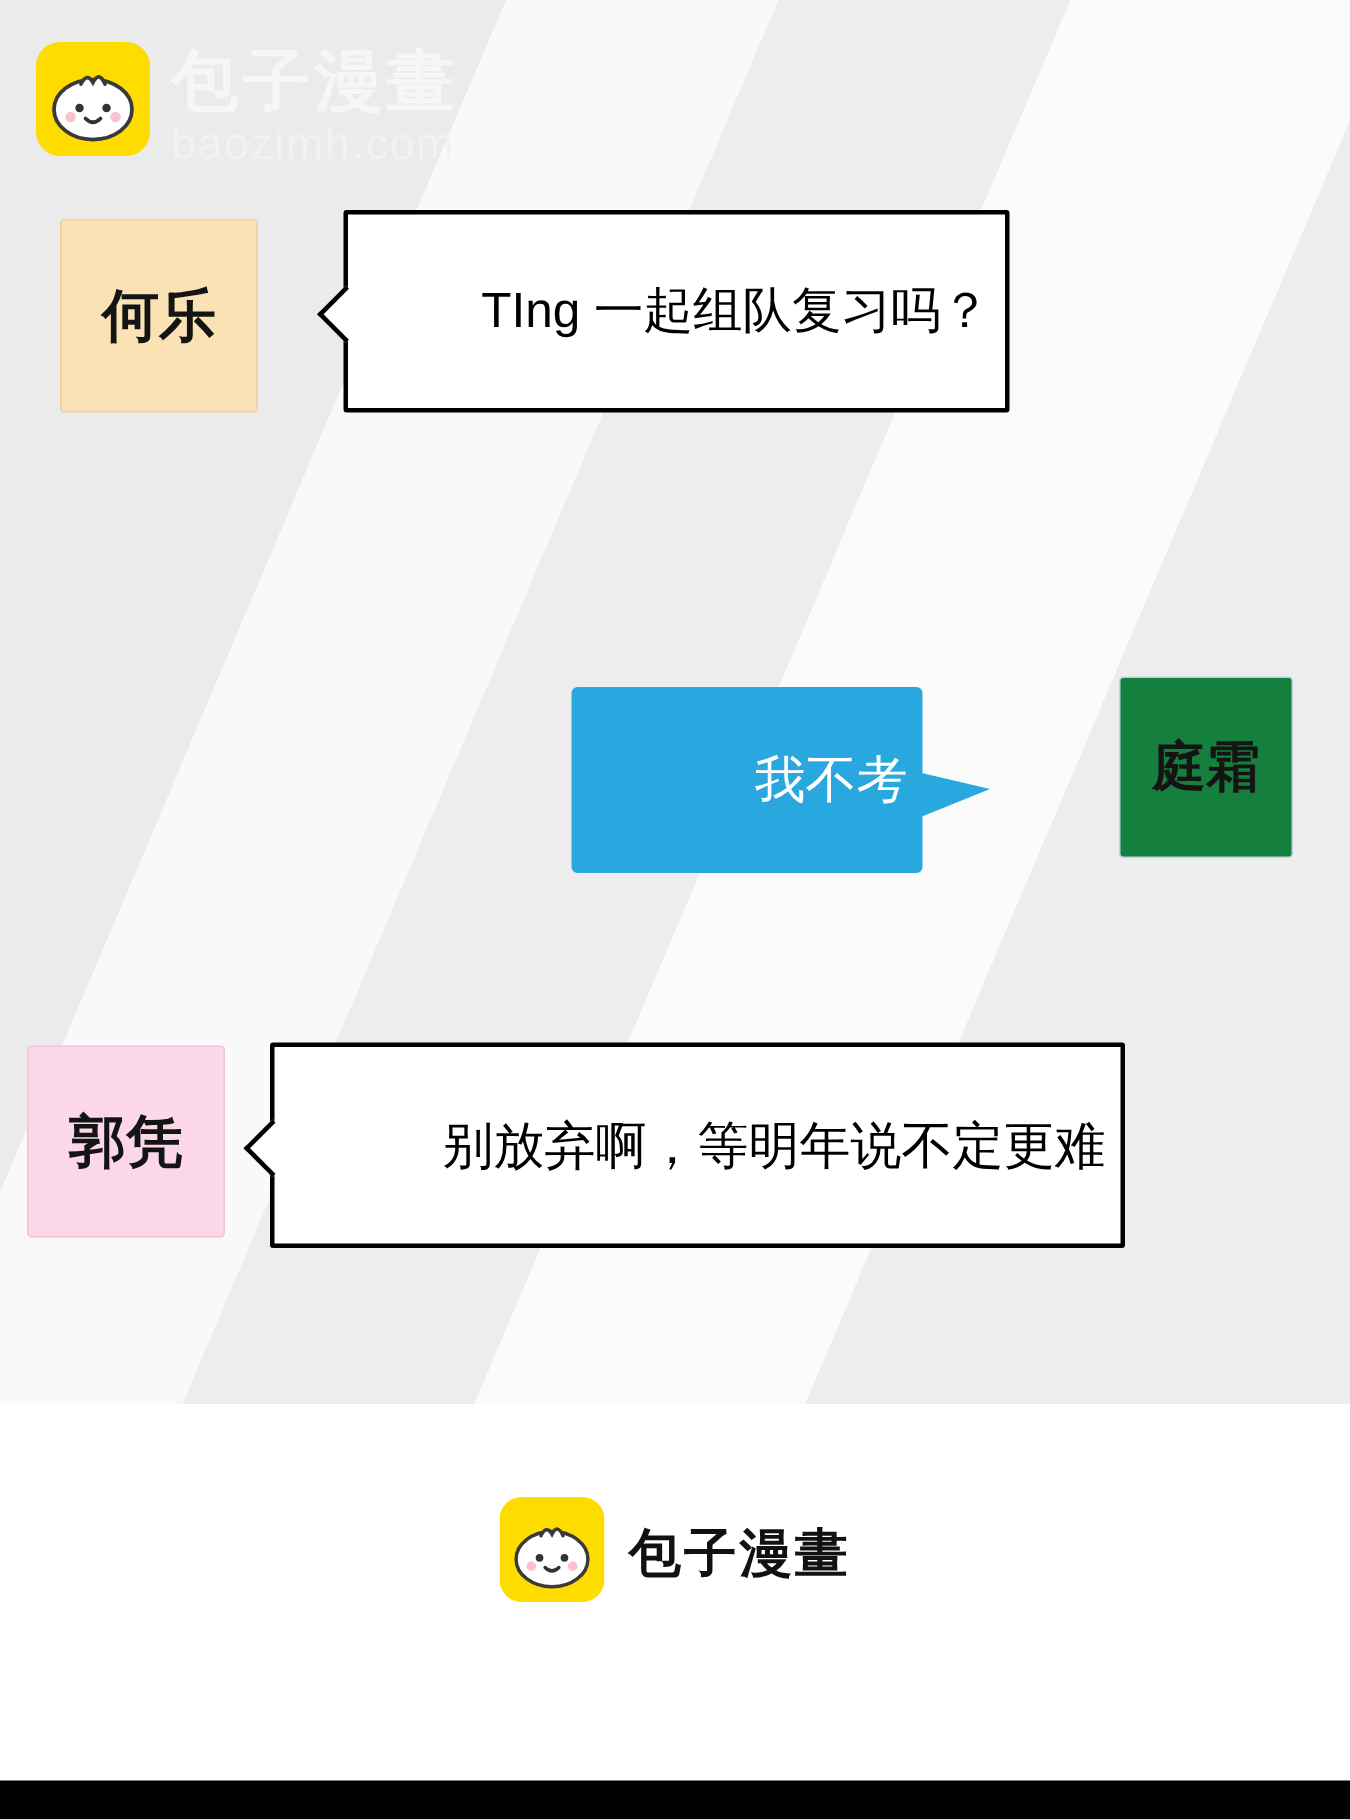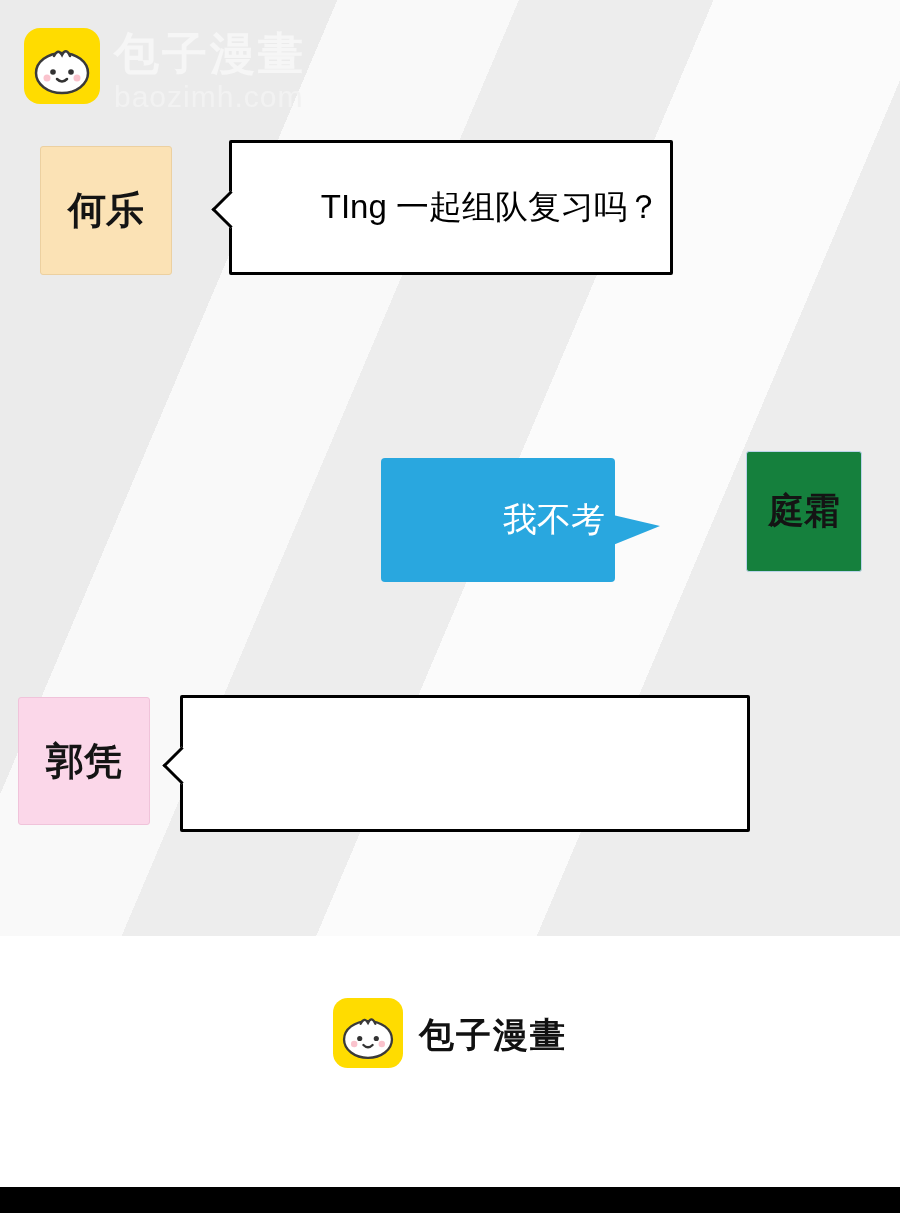--- a/index.html
+++ b/index.html
@@ -158,20 +158,21 @@
 
   <div class="bubble b2">
     <span class="tail-right"></span>
     <span class="bubble-text">我不考</span>
   </div>
   <div class="name-box nb-ting">庭霜</div>
 
   <div class="name-box nb-guo">郭凭</div>
   <div class="bubble white b3">
     <span class="tail-left"></span>
+    <span class="bubble-text">别放弃啊，等明年说不定更难</span>
   </div>
 
   <div class="footer-brand">
     <span>
       <svg viewBox="0 0 76 76" width="70" height="70" aria-hidden="true">
         <rect width="76" height="76" rx="16" fill="#FFDC00"></rect>
         <ellipse cx="38" cy="45" rx="26" ry="20" fill="#FFFFFF" stroke="#3a3a3a" stroke-width="2.5"></ellipse>
         <path d="M30 28 Q34 20 38 27 Q42 19 46 28" fill="#ffffff" stroke="#3a3a3a" stroke-width="2.5" stroke-linecap="round"></path>
         <circle cx="29" cy="44" r="2.8" fill="#333333"></circle>
         <circle cx="47" cy="44" r="2.8" fill="#333333"></circle>

